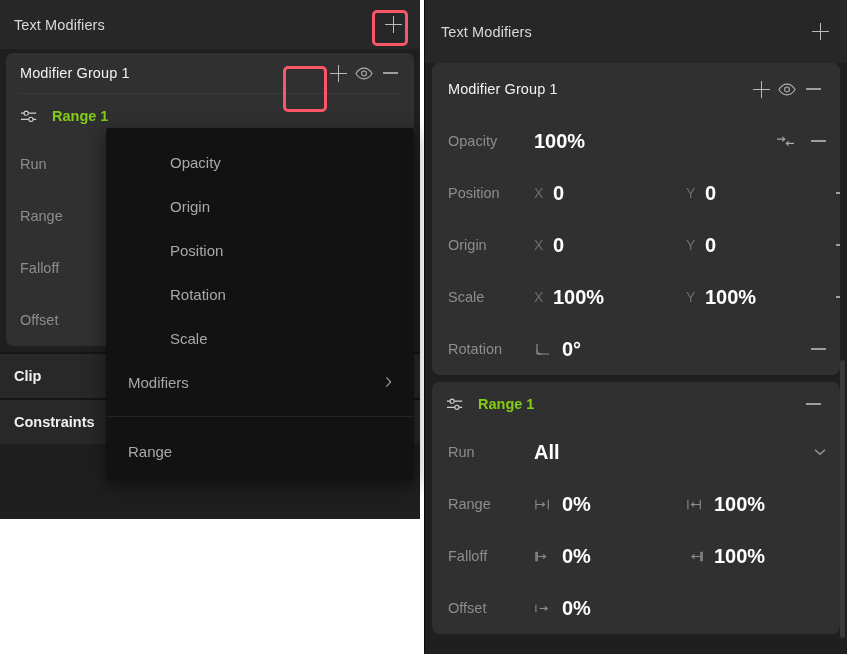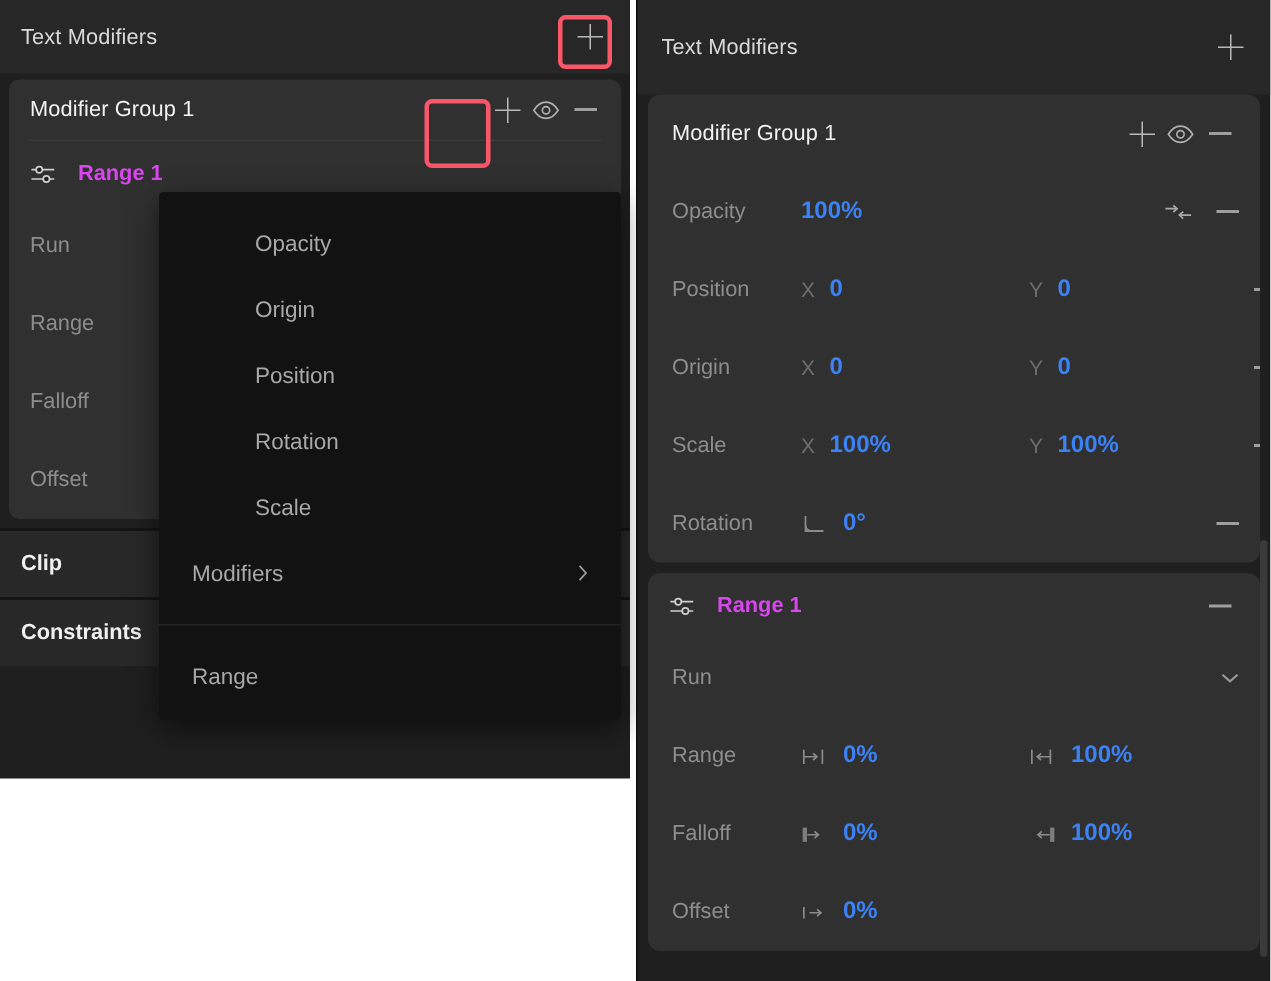--- a/index.html
+++ b/index.html
@@ -101,22 +101,22 @@
     gap: 9px;
   }
   .pfield.narrow { width: 150px; }
   .axis {
     color: #6e6e6e;
     font-size: 14px;
     width: 10px;
     flex: 0 0 auto;
   }
   .pvalue {
-    color: #3b82f6;
-    font-size: 16px;
+    color: #ffffff;
+    font-size: 20px;
     font-weight: 700;
     white-space: nowrap;
   }
   .prow .tail {
     margin-left: auto;
     display: flex; align-items: center; gap: 16px;
   }
   .mini-icon { width: 19px; height: 15px; flex: 0 0 auto; display:block; }
 
   
@@ -124,21 +124,21 @@
 
   
   .sub-head {
     display: flex; align-items: center;
     height: 44px;
     padding: 0 11px 0 14px;
     box-sizing: border-box;
     gap: 13px;
   }
   .sub-head .stitle {
-    color: #d946ef; font-size: 14.5px; font-weight: 700;
+    color: #84cc16; font-size: 14.5px; font-weight: 700;
     flex: 1 1 auto;
   }
 
   
   .chev-down { width: 12px; height: 8px; display:block; }
 
   
   
   
   #left-panel {
@@ -452,20 +452,23 @@
           <circle cx="11.5" cy="11.5" r="2.2" fill="#303030" stroke="#cfcfcf" stroke-width="1.2"></circle>
         </svg>
         <span class="stitle">Range 1</span>
         <span class="icon-btn">
           <span class="glyph-dash"></span>
         </span>
       </div>
 
       <div class="prow">
         <span class="plabel">Run</span>
+        <span class="pfield" style="flex:1 1 auto; width:auto;">
+          <span class="pvalue">All</span>
+        </span>
         <span class="tail">
           <svg class="chev-down" viewBox="0 0 12 8">
             <polyline points="1,1.8 6,6.2 11,1.8" fill="none" stroke="#9a9a9a" stroke-width="1.4"></polyline>
           </svg>
         </span>
       </div>
 
       <div class="prow">
         <span class="plabel">Range</span>
         <span class="pfield">

